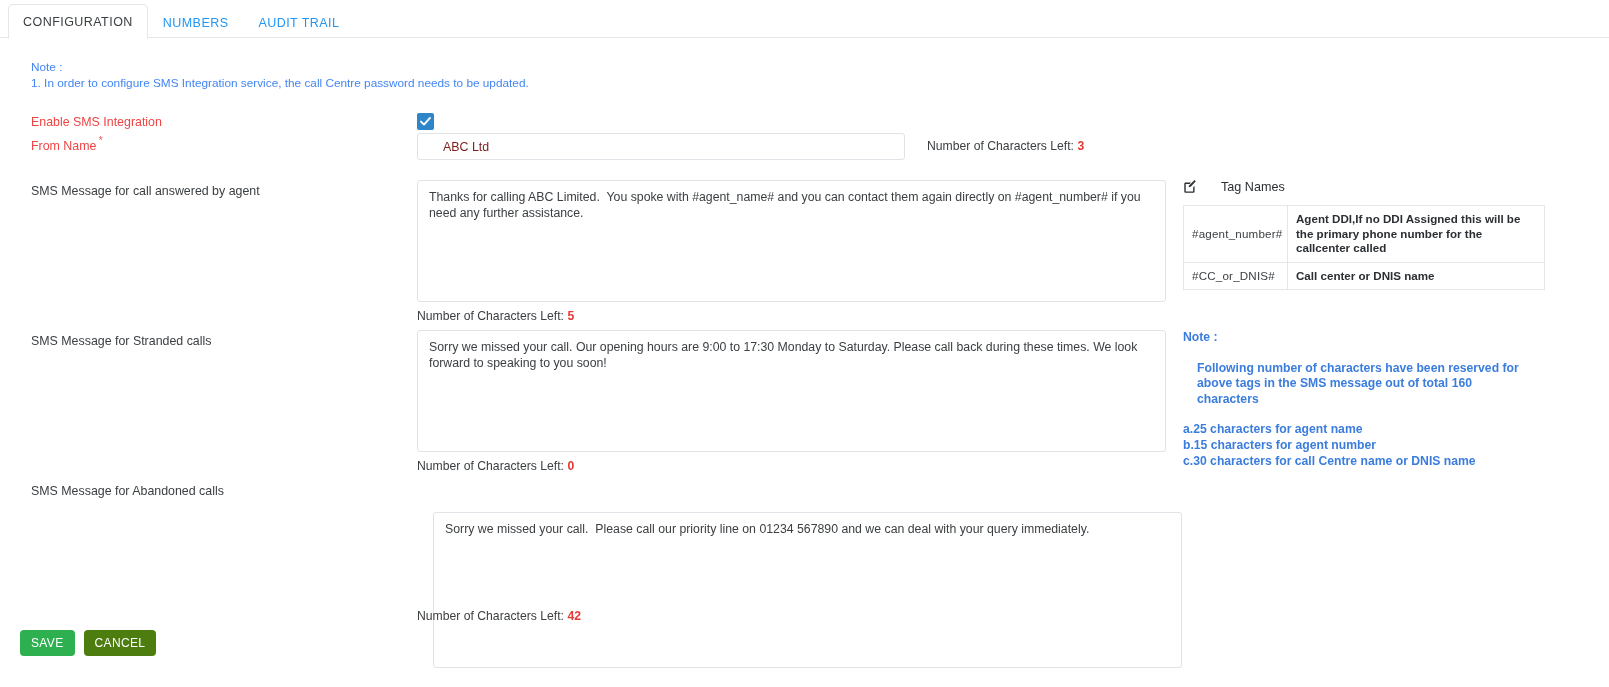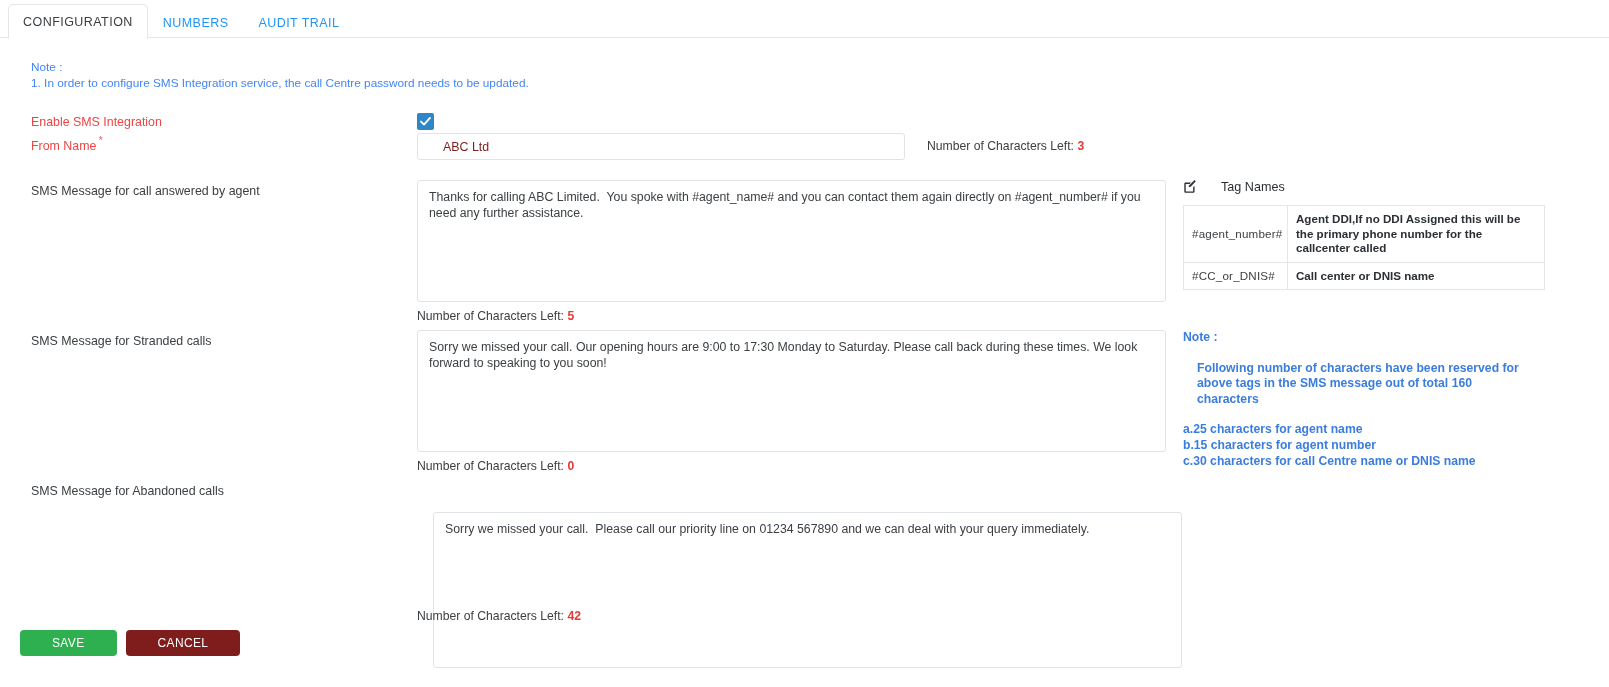--- a/index.html
+++ b/index.html
@@ -118,25 +118,25 @@
     color: #3b7ddd; font-weight: 700; font-size: 12.2px; line-height: 15.6px;
   }
   .rightnote .gap { height: 15px; }
   .rightnote .wrap { max-width: 335px; margin-left: 14px; }
 
   
   .btns { position: absolute; left: 20px; top: 630px; display: flex; gap: 9px; }
   .btn {
     font-family: "Liberation Sans", sans-serif;
     font-size: 12px; letter-spacing: .35px;
-    padding: 7px 32px; border: none; border-radius: 4px;
+    padding: 7px 11px; border: none; border-radius: 4px;
     color: #fff; cursor: pointer; line-height: 1;
   }
   .btn.save { background: #2eb050; }
-  .btn.cancel { background: #7f1d1d; }
+  .btn.cancel { background: #4d7c0f; }
 </style>
 </head>
 <body>
 
 <div class="page">
 
   <div class="tabbar">
     <div class="tabs">
       <div class="tab active">CONFIGURATION</div>
       <div class="tab">NUMBERS</div>

